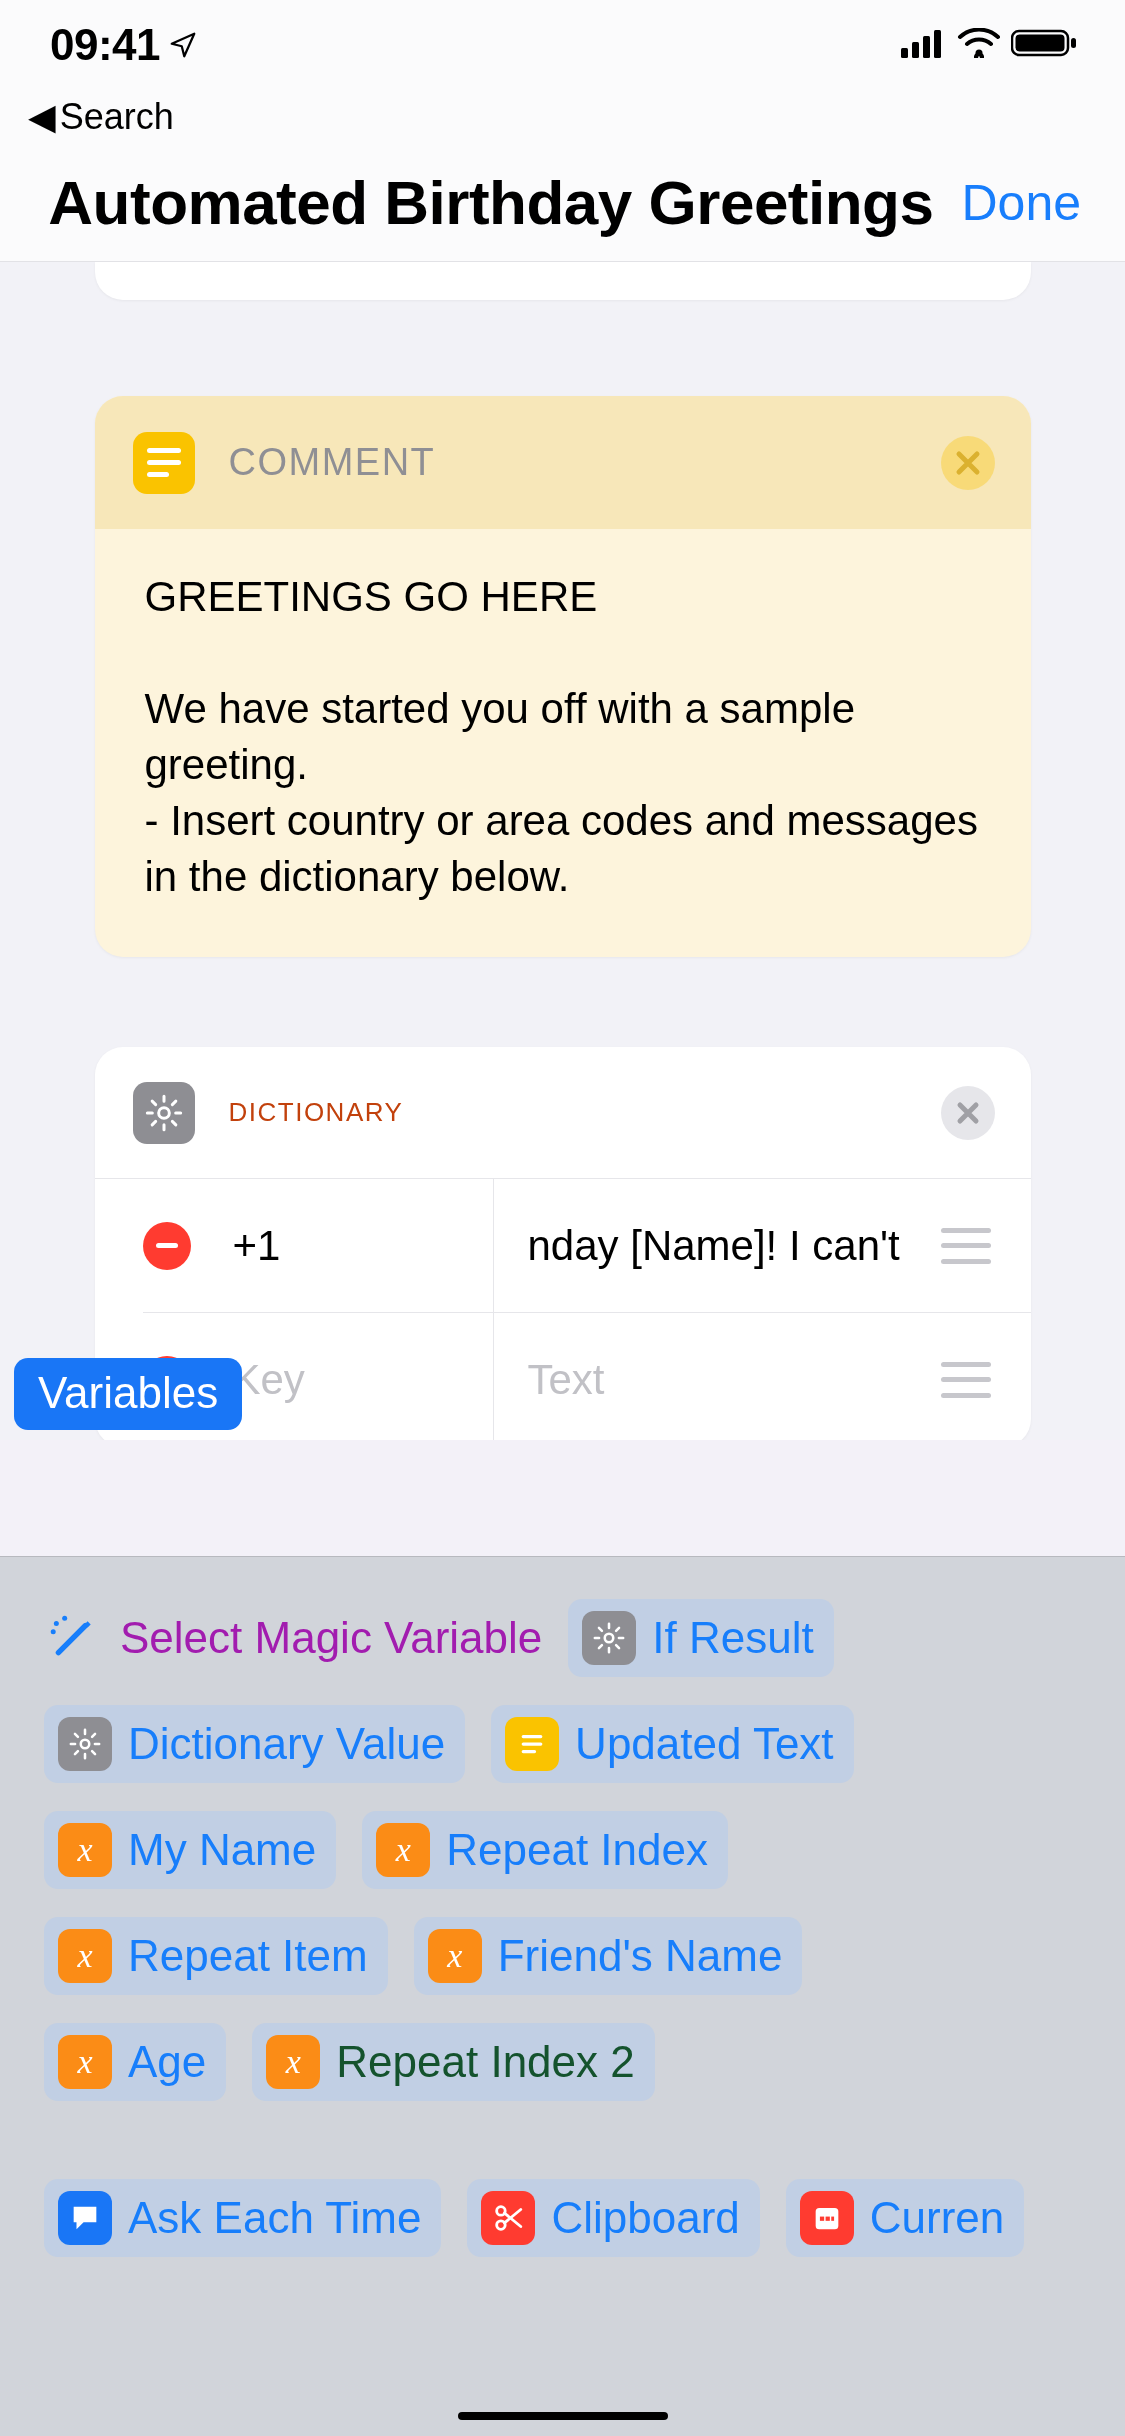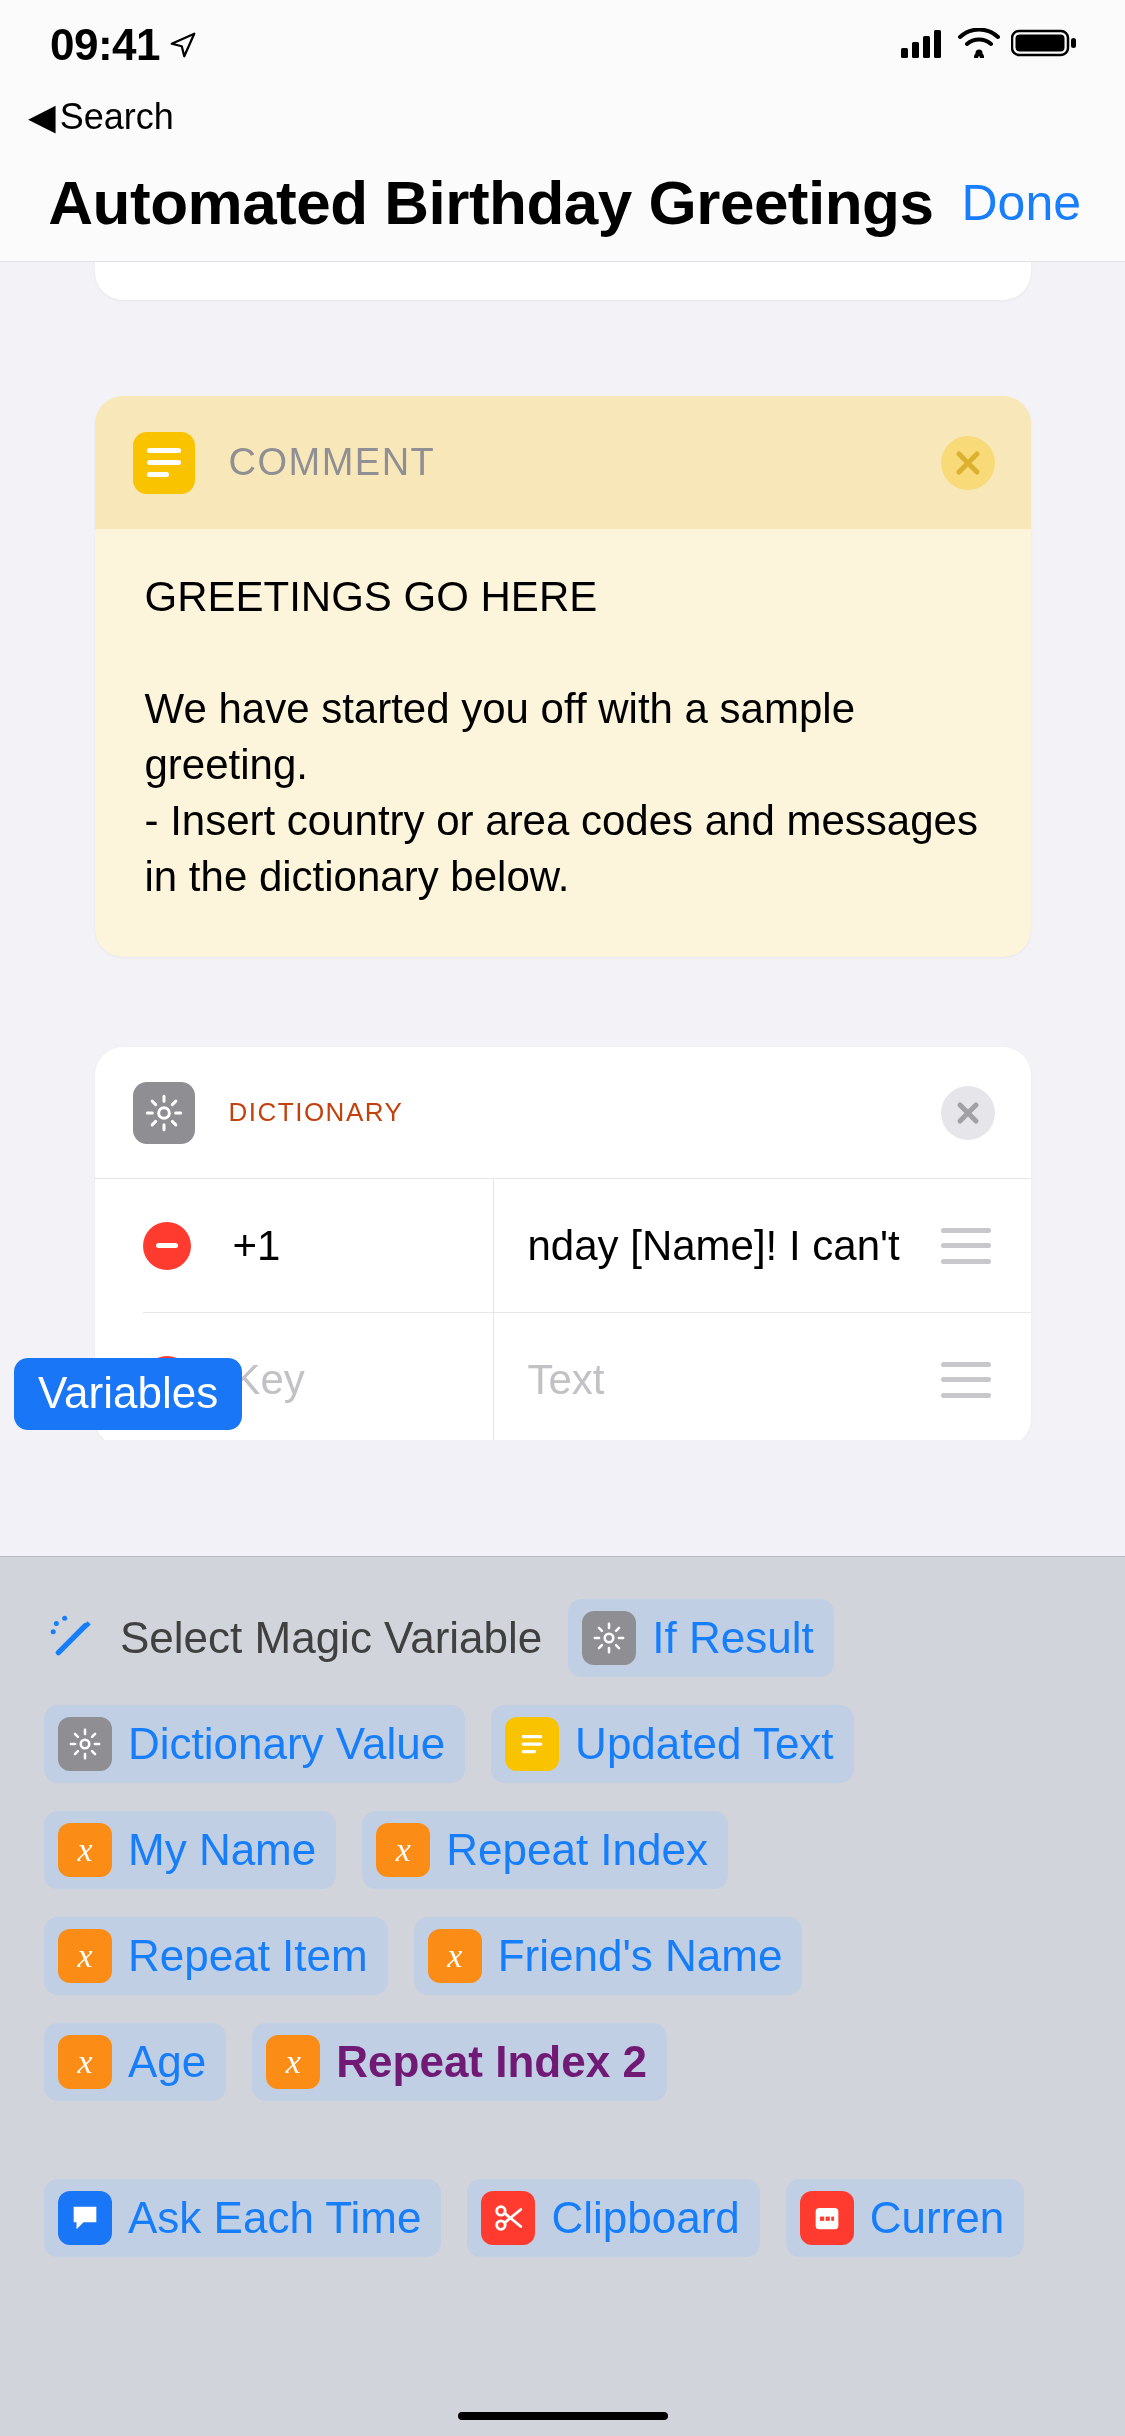--- a/index.html
+++ b/index.html
@@ -43,31 +43,31 @@
 .vcell.ph { color:#c1c1c6; }
 .drag { width:50px; height:36px; margin-right:40px; display:flex; flex-direction:column; justify-content:space-between; }
 .drag span { height:5px; background:#c7c7cc; border-radius:3px; }
 
 .vars-section { position:relative; }
 .vars-tag { position:absolute; top:-82px; left:14px; background:#1976f6; color:#fff; font-size:44px; font-weight:400; padding:10px 24px 12px 24px; border-radius:14px; }
 .kb-panel { background:#d1d4da; height:996px; border-top:1px solid #b7b9bf; padding:42px 44px; }
 .chips { display:flex; flex-wrap:wrap; gap:22px 26px; align-content:flex-start; }
 .chip { display:inline-flex; align-items:center; background:#c1cfe4; border-radius:14px; padding:12px 20px 12px 14px; gap:16px; }
 .chip .lbl { font-size:44px; font-weight:500; color:#177efb; }
-.chip.red .lbl { color:#701a75;font-weight:bold; }
+.chip.red .lbl { color:#14532d; }
 .ic-box { width:54px; height:54px; border-radius:12px; display:flex; align-items:center; justify-content:center; flex:0 0 54px; }
 .ic-gear { background:#8e8e93; }
 .ic-note { background:#fac300; }
 .ic-var  { background:#fb8c16; color:#fff; font-style:italic; font-family:Georgia,'Times New Roman',serif; font-size:34px; font-weight:500; }
 .ic-ask  { background:#1976f6; }
 .ic-clip { background:#ff3b30; }
 .ic-date { background:#ff3b30; }
 .kb-row2 { display:flex; gap:26px; overflow:hidden; }
 .magic-chip { display:inline-flex; align-items:center; gap:18px; }
-.magic-chip .lbl { font-size:44px; font-weight:500; color:#404040; }
+.magic-chip .lbl { font-size:44px; font-weight:500; color:#a21caf; }
 .wand-icon { display:inline-flex; align-items:center; justify-content:center; width:58px; height:58px; }
 .midgap { height:78px; }
 .home-ind { position:absolute; bottom:16px; left:50%; transform:translateX(-50%); width:210px; height:8px; background:#000; border-radius:4px; }
 .root { position:relative; width:1125px; height:2436px; }
 </style>
 </head>
 <body>
 <div class="root">
 
 <div class="status-bar">

